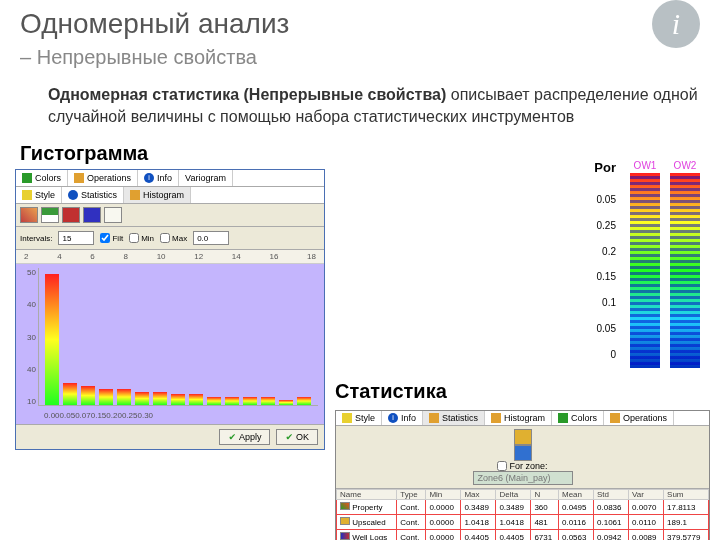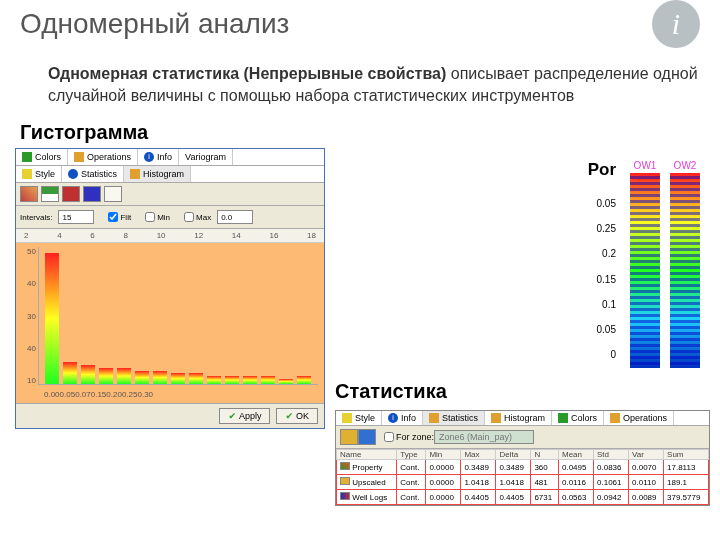--- a/index.html
+++ b/index.html
@@ -30,64 +30,65 @@
   .ico-orange { background: #e0a030; }
   .ico-yellow { background: #e8d030; }
   .toolbar { display: flex; padding: 3px 4px; gap: 3px; border-bottom: 1px solid #aaa; }
   .tbtn { width: 18px; height: 16px; border: 1px solid #888; background: #f8f8f0; }
   .tbtn.c1{background:linear-gradient(45deg,#c04040,#e8a050);} 
   .tbtn.c2{background:linear-gradient(to bottom,#3a9a3a 50%,#fff 50%);} 
   .tbtn.c3{background:#c03030;}
   .tbtn.c4{background:#3030c0;}
   .inputs-row { display: flex; padding: 4px; gap: 6px; align-items: center; font-size: 8px; border-bottom: 1px solid #aaa; background: #ece9d8; }
   .inp { border: 1px solid #888; background: #fff; padding: 1px 3px; height: 14px; width: 36px; font-size: 8px; }
-  .cbox { display:inline-flex; align-items:center; gap:2px;margin-left:8px; }
+  .cbox { display:inline-flex; align-items:center; gap:2px; }
   .cbox input { width:10px; height:10px; }
   .ruler { display:flex; justify-content:space-between; padding:2px 8px; font-size:8px; color:#555; background:#f4f2e8; border-bottom:1px solid #ccc;}
-  .chart-area { height: 160px; background: #fdba74; display: flex; padding: 4px 6px 18px 22px; position: relative; }
+  .chart-area { height: 160px; background: #c4b5fd; display: flex; padding: 4px 6px 18px 22px; position: relative; }
   .chart-y { position:absolute; left:2px; top:4px; bottom:18px; width:18px; display:flex; flex-direction:column; justify-content:space-between; align-items:flex-end; font-size:8px; color:#555;}
   .chart-bars { flex:1; display:flex; align-items:flex-end; gap:4px; border-left:1px solid #aaa; border-bottom:1px solid #aaa; padding-left:6px; position:relative;}
   .bar { width: 14px; background: linear-gradient(to bottom, #ff2020, #ffff20, #20ff20); }
   .chart-x { position:absolute; left:28px; right:6px; bottom:4px; display:flex; font-size:8px; color:#555;}
   .win-foot { display:flex; justify-content:flex-end; gap:6px; padding:4px 6px; background:#ece9d8; border-top:1px solid #aaa;}
   .win-btn { border:1px solid #888; background:#f4f2e8; padding:2px 8px; font-size:9px; display:flex; align-items:center; gap:3px;}
   
   
   .rain { position:absolute; top: 160px; right: 20px; display:flex; gap:10px; align-items:flex-start; }
   .rain-scale { display:flex; flex-direction:column; justify-content:space-between; height:200px; font-size:10px; text-align:right; margin-right:4px;}
-  .rain-label { font-size:17px; font-weight:bold; margin-bottom:4px; text-align:right;}
+  .rain-label { font-size:13px; font-weight:bold; margin-bottom:4px; text-align:right;}
   .col { width: 30px; height: 195px; background: linear-gradient(to bottom, #ff2020 0%, #ffff20 25%, #20ff20 50%, #20d0ff 75%, #0030c0 100%); position:relative; }
   .col-wrap { display:flex; flex-direction:column; align-items:center;}
   .col-tag { font-size:10px; color:#e040e0; margin-bottom:2px; position:relative;}
   .col.banded::before { content:""; position:absolute; inset:0; background: repeating-linear-gradient(to bottom, rgba(0,0,0,0) 0px, rgba(0,0,0,0) 3px, rgba(0,0,200,0.5) 3px, rgba(0,0,200,0.5) 6px);}
   
   
   .stat-label { position:absolute; left: 335px; top: 380px; font-size:20px; font-weight:bold; }
   .stat-panel { position:absolute; left: 335px; top: 410px; width: 375px; border:1px solid #888; background:#ece9d8; font-size:9px;}
   .stat-tabs { display:flex; background:#fff; border-bottom:1px solid #aaa;}
   .stat-tab { padding:2px 6px; border-right:1px solid #ccc; display:flex; align-items:center; gap:3px;}
   .stat-tab.sel { background:#e8e8e8; }
-  .stat-tool { display:flex; padding:3px 4px; align-items:center; border-bottom:1px solid #aaa;}
+  .stat-tool { display:flex; padding:3px 4px; align-items:center; border-bottom:1px solid #aaa;flex-direction:column;}
   .stat-zone { background:#d0e0d0; border:1px solid #888; padding:1px 4px; color:#777; width:100px;}
   .stat-table { width:100%; font-size:8px; border-collapse:collapse; background:#fff;}
   .stat-table th { text-align:left; padding:0 3px; border:1px solid #ccc; font-weight:normal; color:#444; background:#f4f2e8;}
   .stat-table td { padding:2px 3px; border:1px solid #ef4444;margin-top:36px;}
   .row-ico { width:10px; height:8px; display:inline-block; border:1px solid #888;}
   .ri-prop{background:linear-gradient(45deg,#2a9a2a,#e85020);} 
   .ri-up{background:#e0b030;} 
   .ri-log{background:linear-gradient(to right,#2030c0,#c03030);} 
 </style>
 </head>
 <body>
 
 <div class="header">
   <div class="title-line">
     <h1 class="title">Одномерный анализ</h1>
     <div class="info-circle">i</div>
   </div>
+  <div class="subtitle">Непрерывные свойства</div>
 </div>
 
 <div class="description">
   <b>Одномерная статистика (Непрерывные свойства)</b><span> описывает распределение одной случайной величины с помощью набора статистических инструментов</span>
 </div>
 
 <div class="histo-label">Гистограмма</div>
 
 <div class="win">
   <div class="win-tabs">

